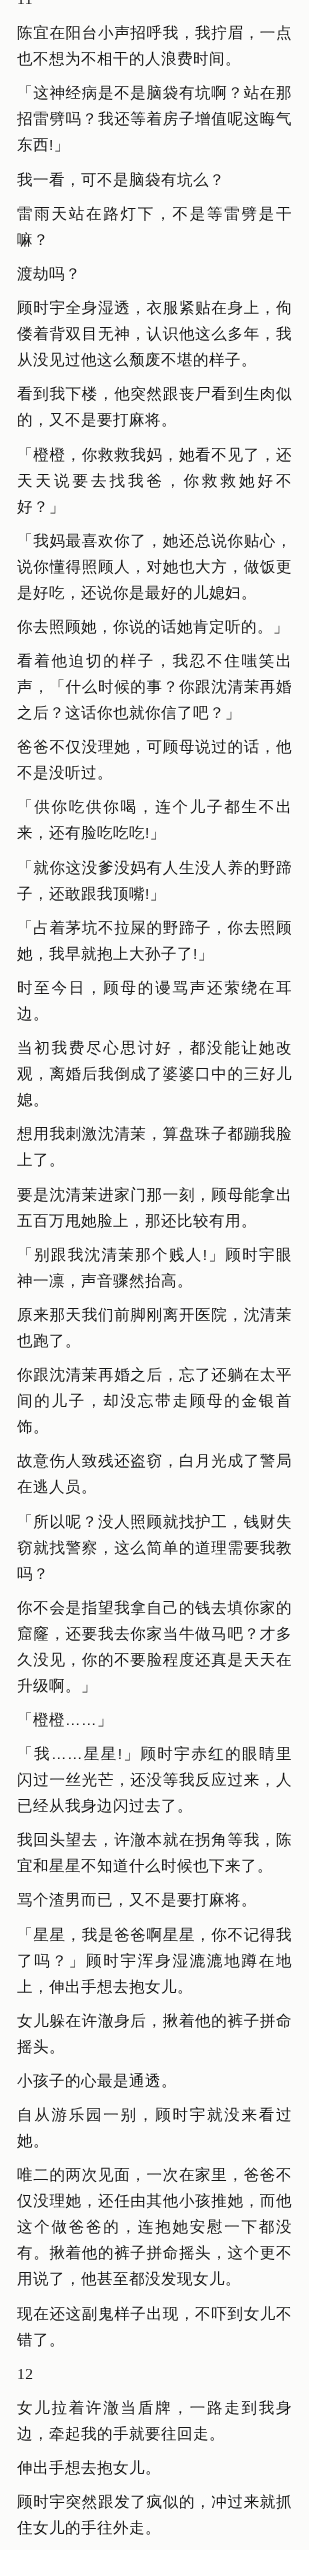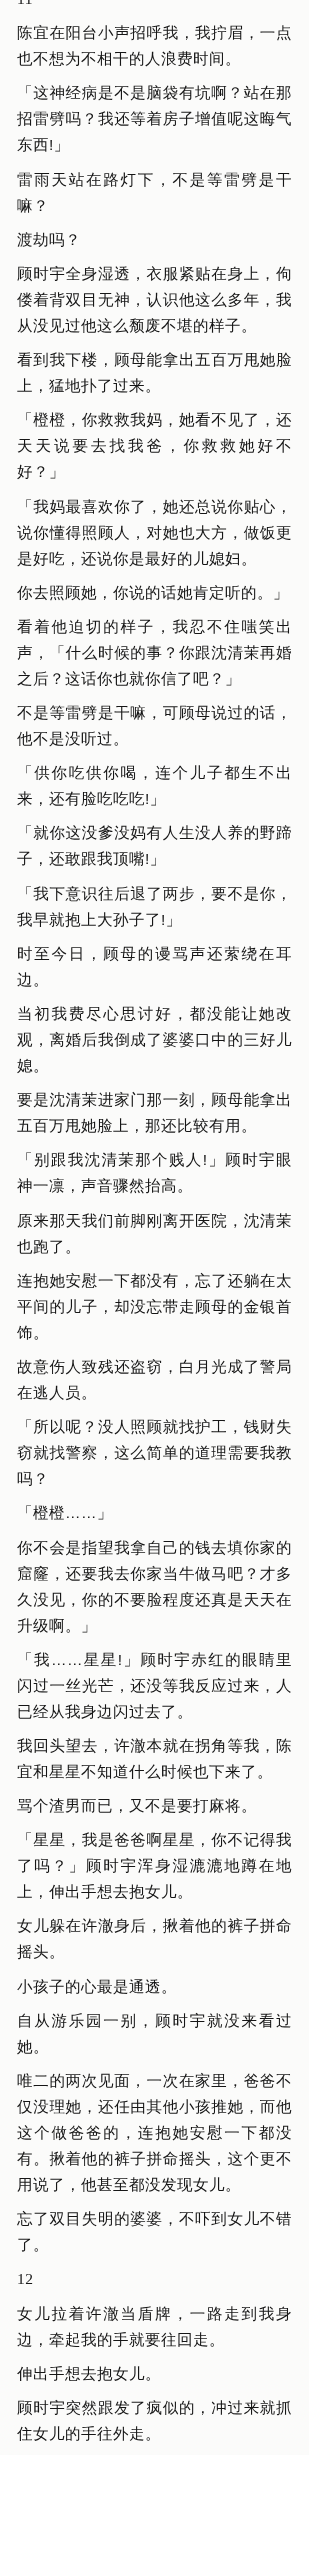--- a/index.html
+++ b/index.html
@@ -26,51 +26,53 @@
 </head>
 <body>
 
 <div class="page">
 
   <div class="story">
 
   <p class="section-num clipped">11</p>
       <p class="para">陈宜在阳台小声招呼我，我拧眉，一点也不想为不相干的人浪费时间。</p>
       <p class="para">「这神经病是不是脑袋有坑啊？站在那招雷劈吗？我还等着房子增值呢这晦气东西!」</p>
+      <p class="para">我一看，可不是脑袋有坑么？</p>
       <p class="para">雷雨天站在路灯下，不是等雷劈是干嘛？</p>
       <p class="para">渡劫吗？</p>
       <p class="para">顾时宇全身湿透，衣服紧贴在身上，佝偻着背双目无神，认识他这么多年，我从没见过他这么颓废不堪的样子。</p>
-      <p class="para">看到我下楼，顾母能拿出五百万甩她脸上，猛地扑了过来。</p>
+      <p class="para">看到我下楼，他突然跟丧尸看到生肉似的，又不是要打麻将。</p>
       <p class="para">「橙橙，你救救我妈，她看不见了，还天天说要去找我爸，你救救她好不好？」</p>
       <p class="para">「我妈最喜欢你了，她还总说你贴心，说你懂得照顾人，对她也大方，做饭更是好吃，还说你是最好的儿媳妇。</p>
       <p class="para">你去照顾她，你说的话她肯定听的。」</p>
       <p class="para">看着他迫切的样子，我忍不住嗤笑出声，「什么时候的事？你跟沈清茉再婚之后？这话你也就你信了吧？」</p>
-      <p class="para">不是等雷劈是干嘛，可顾母说过的话，他不是没听过。</p>
+      <p class="para">爸爸不仅没理她，可顾母说过的话，他不是没听过。</p>
       <p class="para">「供你吃供你喝，连个儿子都生不出来，还有脸吃吃吃!」</p>
       <p class="para">「就你这没爹没妈有人生没人养的野蹄子，还敢跟我顶嘴!」</p>
-      <p class="para">「我下意识往后退了两步，要不是你，我早就抱上大孙子了!」</p>
+      <p class="para">「占着茅坑不拉屎的野蹄子，你去照顾她，我早就抱上大孙子了!」</p>
       <p class="para">时至今日，顾母的谩骂声还萦绕在耳边。</p>
       <p class="para">当初我费尽心思讨好，都没能让她改观，离婚后我倒成了婆婆口中的三好儿媳。</p>
+      <p class="para">想用我刺激沈清茉，算盘珠子都蹦我脸上了。</p>
       <p class="para">要是沈清茉进家门那一刻，顾母能拿出五百万甩她脸上，那还比较有用。</p>
       <p class="para">「别跟我沈清茉那个贱人!」顾时宇眼神一凛，声音骤然抬高。</p>
       <p class="para">原来那天我们前脚刚离开医院，沈清茉也跑了。</p>
-      <p class="para">连抱她安慰一下都没有，忘了还躺在太平间的儿子，却没忘带走顾母的金银首饰。</p>
+      <p class="para">你跟沈清茉再婚之后，忘了还躺在太平间的儿子，却没忘带走顾母的金银首饰。</p>
       <p class="para">故意伤人致残还盗窃，白月光成了警局在逃人员。</p>
       <p class="para">「所以呢？没人照顾就找护工，钱财失窃就找警察，这么简单的道理需要我教吗？</p>
+      <p class="para">你不会是指望我拿自己的钱去填你家的窟窿，还要我去你家当牛做马吧？才多久没见，你的不要脸程度还真是天天在升级啊。」</p>
       <p class="para">「橙橙……」</p>
-      <p class="para">你不会是指望我拿自己的钱去填你家的窟窿，还要我去你家当牛做马吧？才多久没见，你的不要脸程度还真是天天在升级啊。」</p>
       <p class="para">「我……星星!」顾时宇赤红的眼睛里闪过一丝光芒，还没等我反应过来，人已经从我身边闪过去了。</p>
       <p class="para">我回头望去，许澈本就在拐角等我，陈宜和星星不知道什么时候也下来了。</p>
       <p class="para">骂个渣男而已，又不是要打麻将。</p>
       <p class="para">「星星，我是爸爸啊星星，你不记得我了吗？」顾时宇浑身湿漉漉地蹲在地上，伸出手想去抱女儿。</p>
       <p class="para">女儿躲在许澈身后，揪着他的裤子拼命摇头。</p>
       <p class="para">小孩子的心最是通透。</p>
       <p class="para">自从游乐园一别，顾时宇就没来看过她。</p>
       <p class="para">唯二的两次见面，一次在家里，爸爸不仅没理她，还任由其他小孩推她，而他这个做爸爸的，连抱她安慰一下都没有。揪着他的裤子拼命摇头，这个更不用说了，他甚至都没发现女儿。</p>
-      <p class="para">忘了双目失明的婆婆，不吓到女儿不错了。</p>
+      <p class="para">现在还这副鬼样子出现，不吓到女儿不错了。</p>
       <p class="section-num">12</p>
       <p class="para">女儿拉着许澈当盾牌，一路走到我身边，牵起我的手就要往回走。</p>
       <p class="para">伸出手想去抱女儿。</p>
       <p class="para">顾时宇突然跟发了疯似的，冲过来就抓住女儿的手往外走。</p>
     </div>
 
 </div>
 
 
 </body></html>

